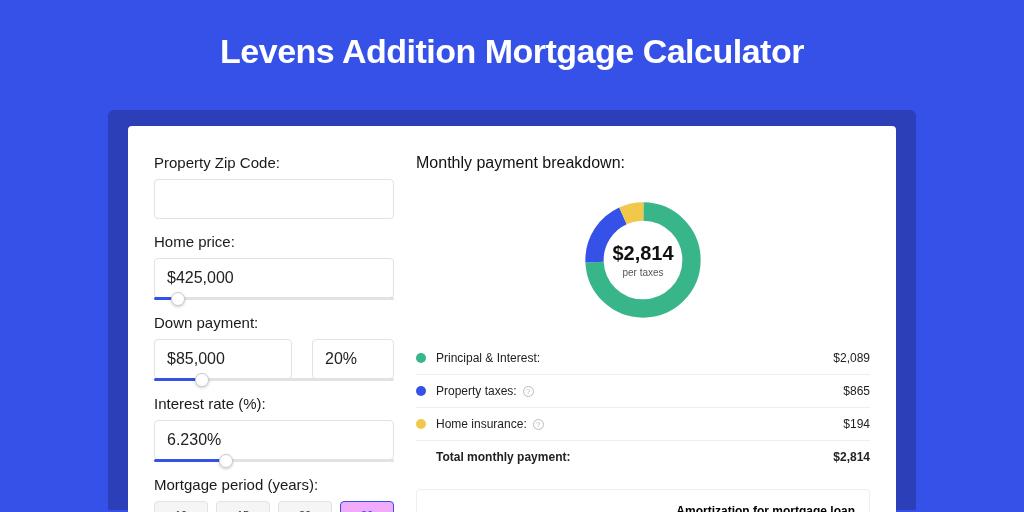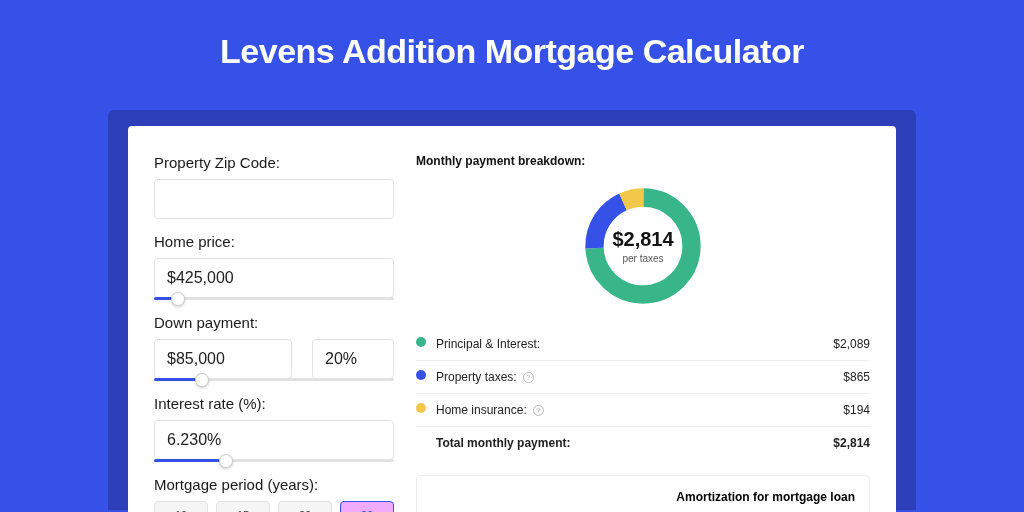--- a/index.html
+++ b/index.html
@@ -103,36 +103,36 @@
     background: #e2e2e2; position: relative;
   }
   .toggle-knob {
     width: 12px; height: 12px; border-radius: 50%;
     background: #fff; position: absolute; top: 2px; left: 2px;
     box-shadow: 0 1px 2px rgba(0,0,0,0.2);
   }
   .toggle-label { font-size: 11px; color: #222; }
 
   .section-title {
-    font-size: 12px; font-weight: 700; color: #111;
-    margin-bottom: 14px;
+    font-size: 16px; font-weight: 400; color: #111;
+    margin-bottom: 24px;
   }
   .donut-wrap {
     display: flex; justify-content: center; margin: 8px 0 18px 0;
     position: relative;
   }
   .donut-center {
     position: absolute; top: 50%; left: 50%;
     transform: translate(-50%, -50%);
     text-align: center;
   }
   .donut-center .amount { font-size: 20px; font-weight: 700; color: #111; }
   .donut-center .sub { font-size: 10px; color: #555; margin-top: 2px; }
   .legend-row {
-    display: flex; padding: 9px 0;
+    display: flex; align-items: center; padding: 9px 0;
     font-size: 12px; color: #222;
   }
   .legend-row.border-b { border-bottom: 1px solid #eee; }
   .legend-dot {
     width: 10px; height: 10px; border-radius: 50%;
     margin-right: 10px; flex-shrink: 0;
   }
   .legend-label { flex: 1; display: flex; align-items: center; gap: 6px; }
   .legend-value { font-weight: 500; }
   .legend-row.total .legend-label,

